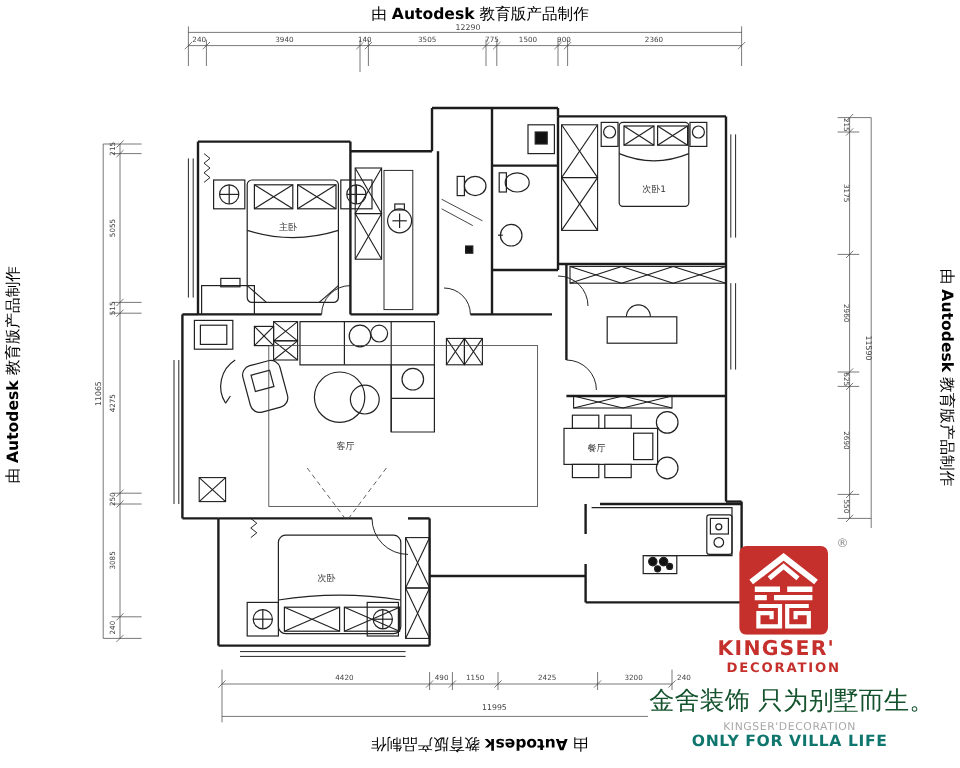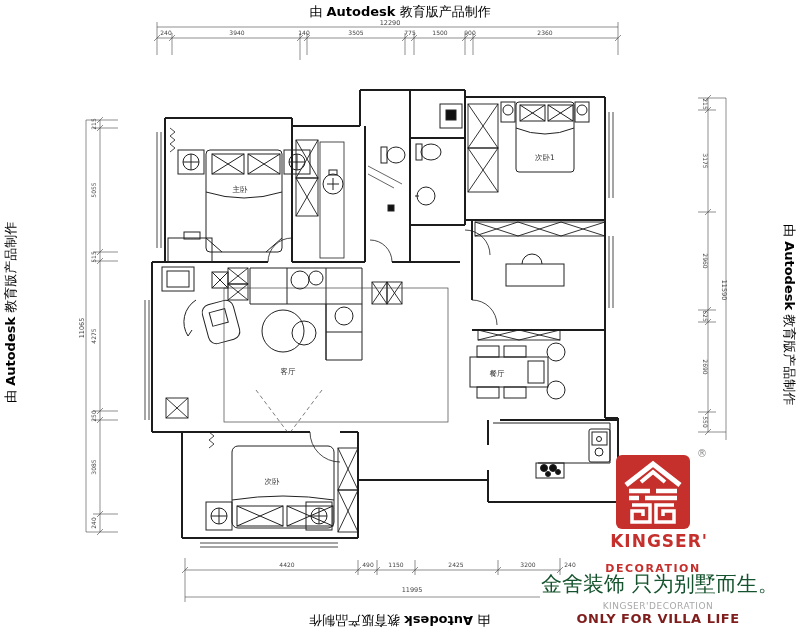--- a/index.html
+++ b/index.html
@@ -12,30 +12,30 @@
   .wm-bottom .flip{display:inline-block;transform:rotate(180deg);}
   .wm-left{left:2px;top:403px;transform-origin:top left;transform:rotate(-90deg);}
   .wm-right{left:798px;top:224px;transform-origin:top left;transform:rotate(90deg);}
   svg.plan{position:absolute;left:0;top:0;}
   svg text{text-anchor:middle;fill:#333;}
   text.room{font-size:7.5px;fill:#333;}
   text.dim{font-size:6px;fill:#444;}
   text.dimtotal{font-size:6.5px;fill:#444;}
   .brand-reg{position:absolute;left:697px;top:448px;font-size:10px;color:#8a8a8a;}
   .logo-wrap{position:absolute;left:616px;top:455px;width:74px;height:74px;}
-  .logo-name{position:absolute;left:598px;top:531px;width:110px;text-align:right;
+  .logo-name{position:absolute;left:598px;top:531px;width:110px;text-align:left;
              color:#c5302c;font-weight:bold;font-size:17px;letter-spacing:1px;}
   .logo-sub{position:absolute;left:598px;top:550px;width:110px;text-align:center;
-            color:#c5302c;font-weight:bold;font-size:11px;letter-spacing:1.5px;margin-top:12px;}
+            color:#c5302c;font-weight:bold;font-size:11px;letter-spacing:1.5px;}
   .slogan{position:absolute;left:541px;top:570px;width:256px;font-size:21px;color:#14532d;
           font-family:"DejaVu Serif","Liberation Serif",serif;white-space:nowrap;}
   .sub1{position:absolute;left:545px;top:601px;width:226px;text-align:center;
         font-size:9px;font-weight:normal;color:#a8a8a8;letter-spacing:0.5px;}
   .sub2{position:absolute;left:545px;top:611px;width:226px;text-align:center;
-        font-size:13px;font-weight:bold;color:#7f1d1d;letter-spacing:0.5px;}
+        font-size:13px;font-weight:bold;color:#0f766e;letter-spacing:0.5px;}
 </style>
 </head>
 <body>
 
 <div class="wm wm-top">
   <span>由</span>
   <span class="wm-brand">Autodesk</span>
   <span>教育版产品制作</span>
 </div>
 <div class="wm wm-left">

